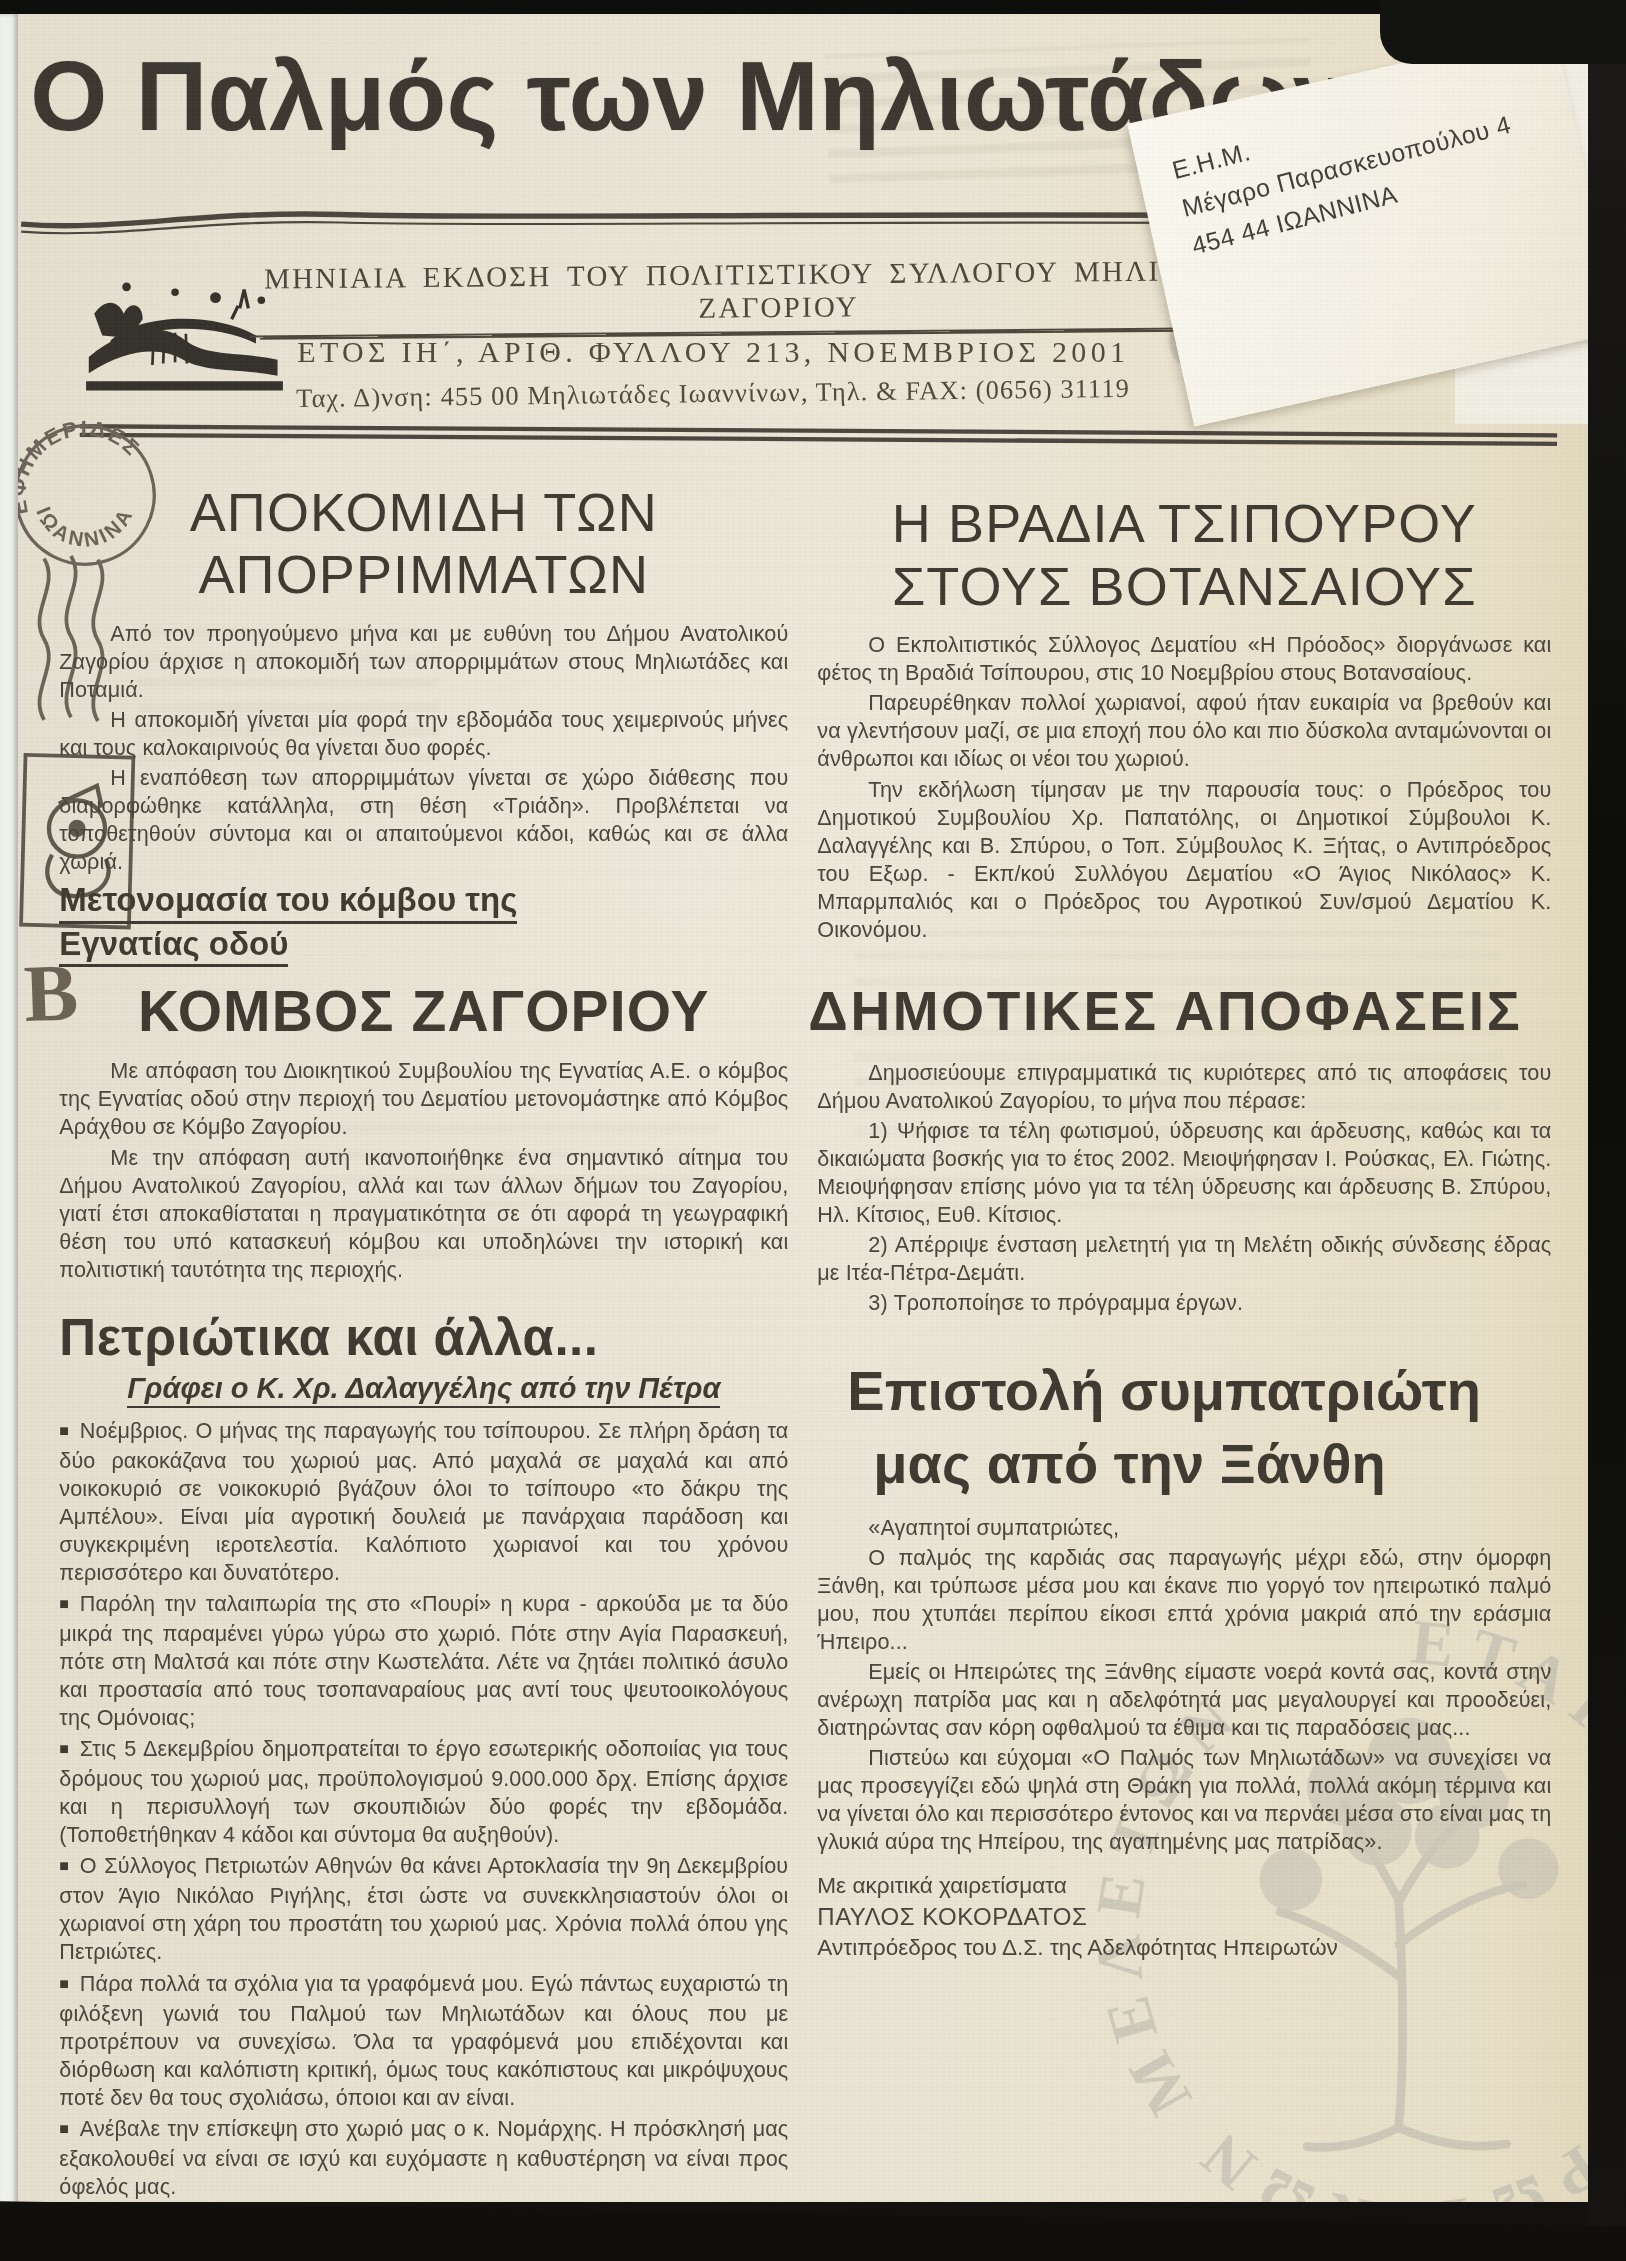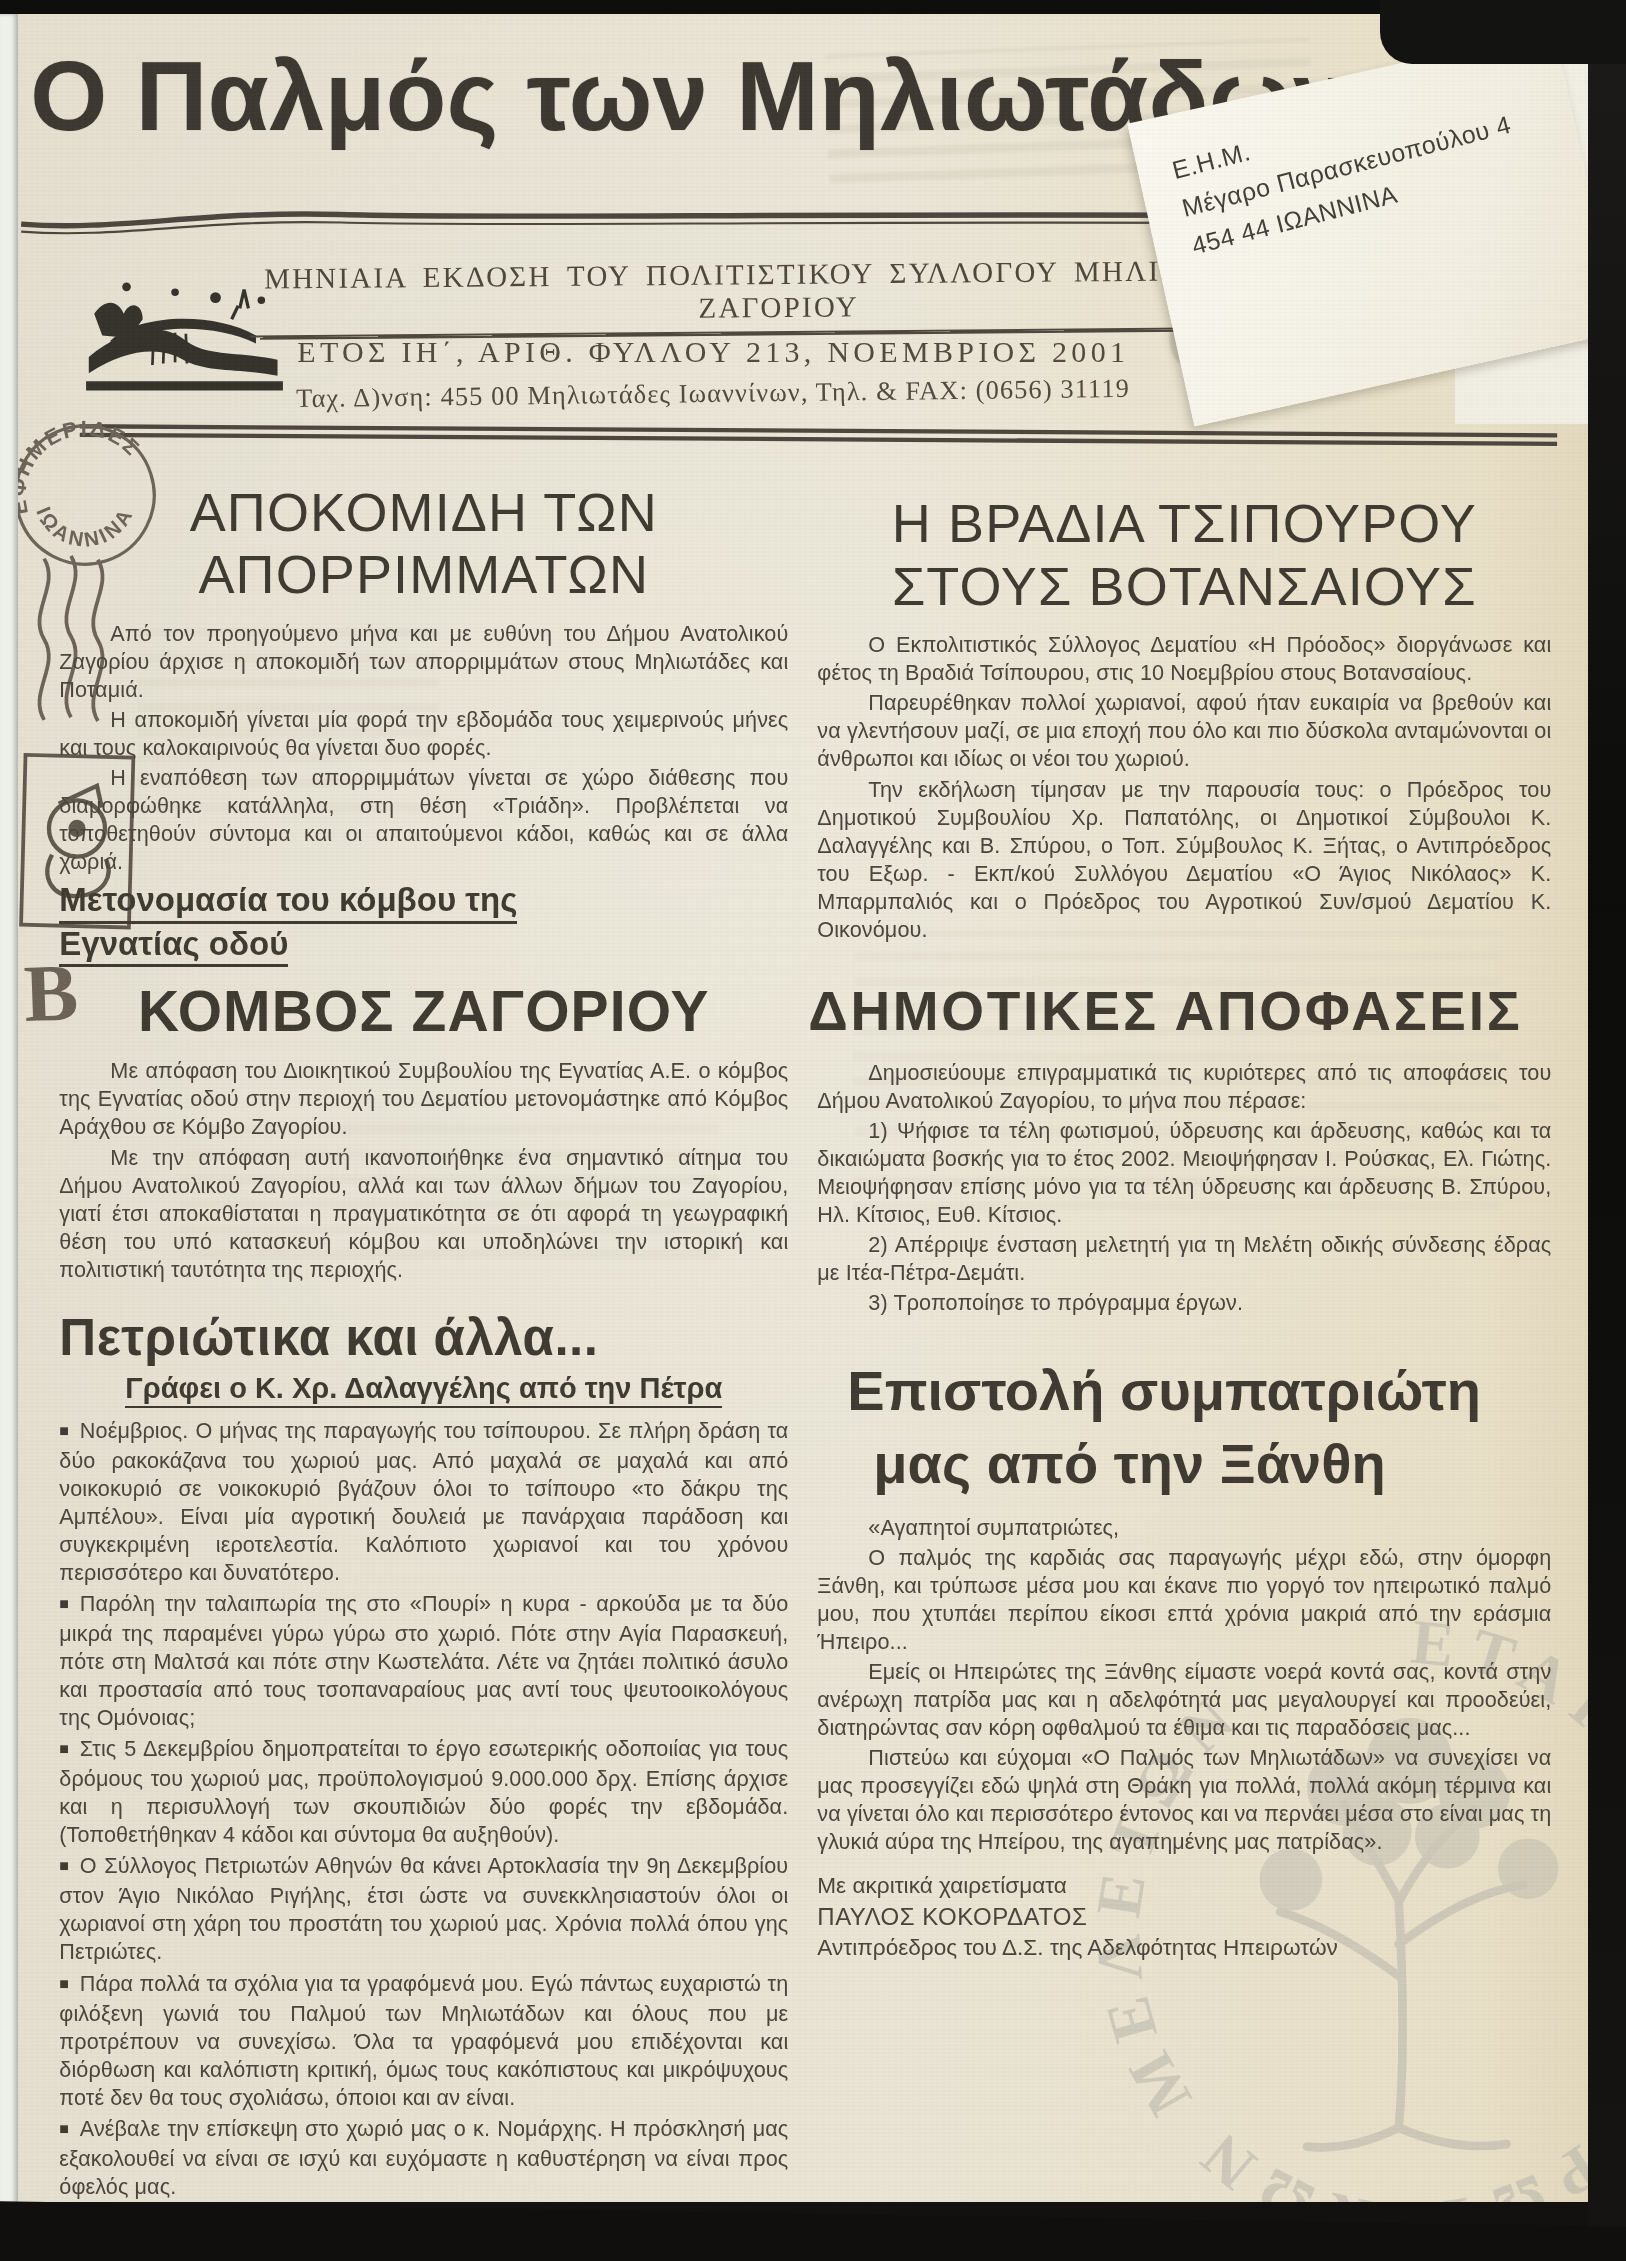--- a/index.html
+++ b/index.html
@@ -61,21 +61,21 @@
     letter-spacing:0.1px;}
   .kicker{font-size:33px;line-height:1.32;font-weight:700;color:#3d382f;margin:0 0 14px 0;}
   .kicker span{border-bottom:3.2px solid #3d382f;padding-bottom:2.2px;}
   .headline-xl{font-size:57px;font-weight:800;color:#3d382f;text-align:center;margin:3.2px 0 14px 0;
     letter-spacing:1.1px;line-height:1.12;}
   .headline-2l{font-size:54px;font-weight:400;color:#3d382f;text-align:center;margin:21.6px 0 14px 0;
     letter-spacing:1.1px;line-height:1.16;}
   .headline-petra{font-size:51px;font-weight:800;color:#3d382f;text-align:left;margin:24px 0 5.4px 0;
     letter-spacing:0.5px;}
   .byline{font-size:29px;font-weight:700;text-align:center;margin:0 0 12px 0;color:#3d382f;}
-  .byline span{border-bottom:2.7px solid #3d382f;padding-bottom:2.2px;}
+  .byline span{border-bottom:2.7px solid #3d382f;padding-bottom:2.2px;font-style:italic;}
   .bullet-item{font-size:21.6px;line-height:28px;text-align:justify;margin:0 0 3.2px 0;letter-spacing:0.1px;}
   .bullet-item .marker{display:inline-block;font-size:16px;margin-right:10.8px;transform:translateY(-1.6px);color:#3d382f;}
   .headline-dimotikes{font-size:55px;font-weight:800;color:#3d382f;white-space:nowrap;
     margin:35px 0 16px -38px;letter-spacing:2.7px;text-align:center;}
   .headline-letter{font-size:56px;font-weight:800;color:#3d382f;margin:38px 0 13px 0;line-height:1.3;}
   .headline-letter .l1{display:block;padding-left:30px;}
   .headline-letter .l2{display:block;padding-left:56px;}
   .intro{font-family:"Liberation Serif","DejaVu Serif",serif;font-weight:700;font-size:25px;
     line-height:32px;text-align:justify;text-indent:51px;color:#403a30;margin:0 0 5.4px 0;}
   .letter-para{}

